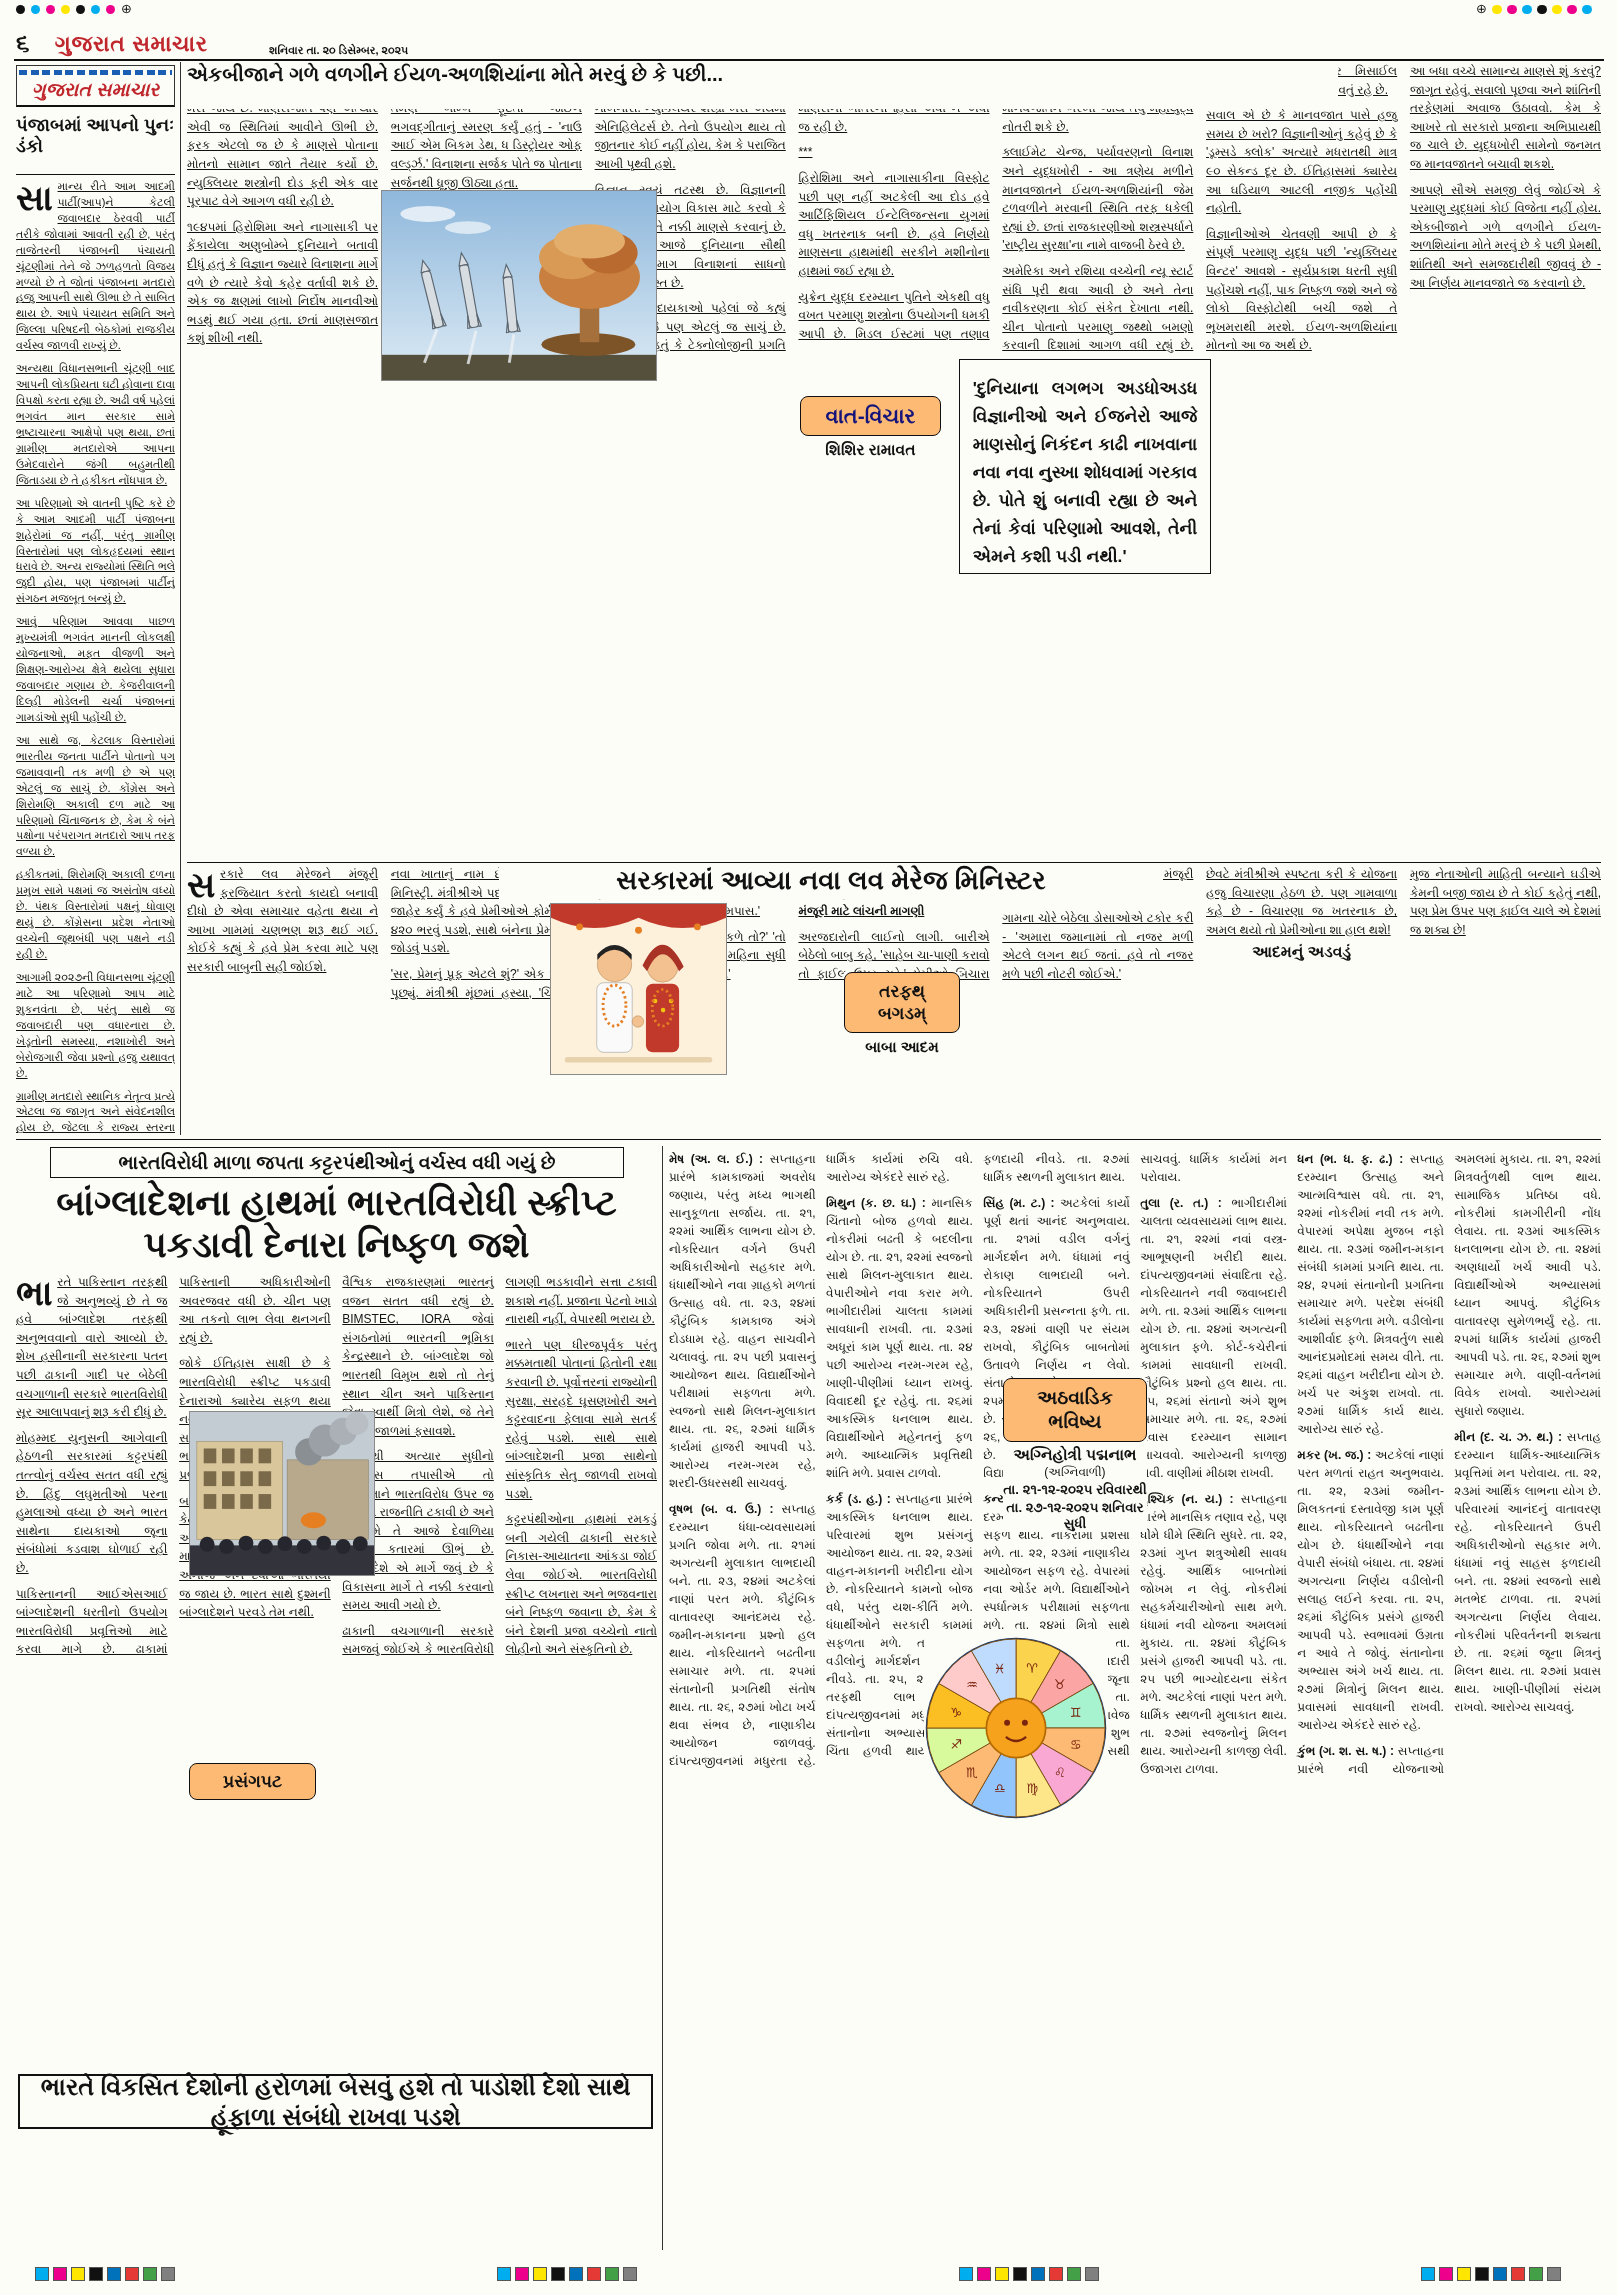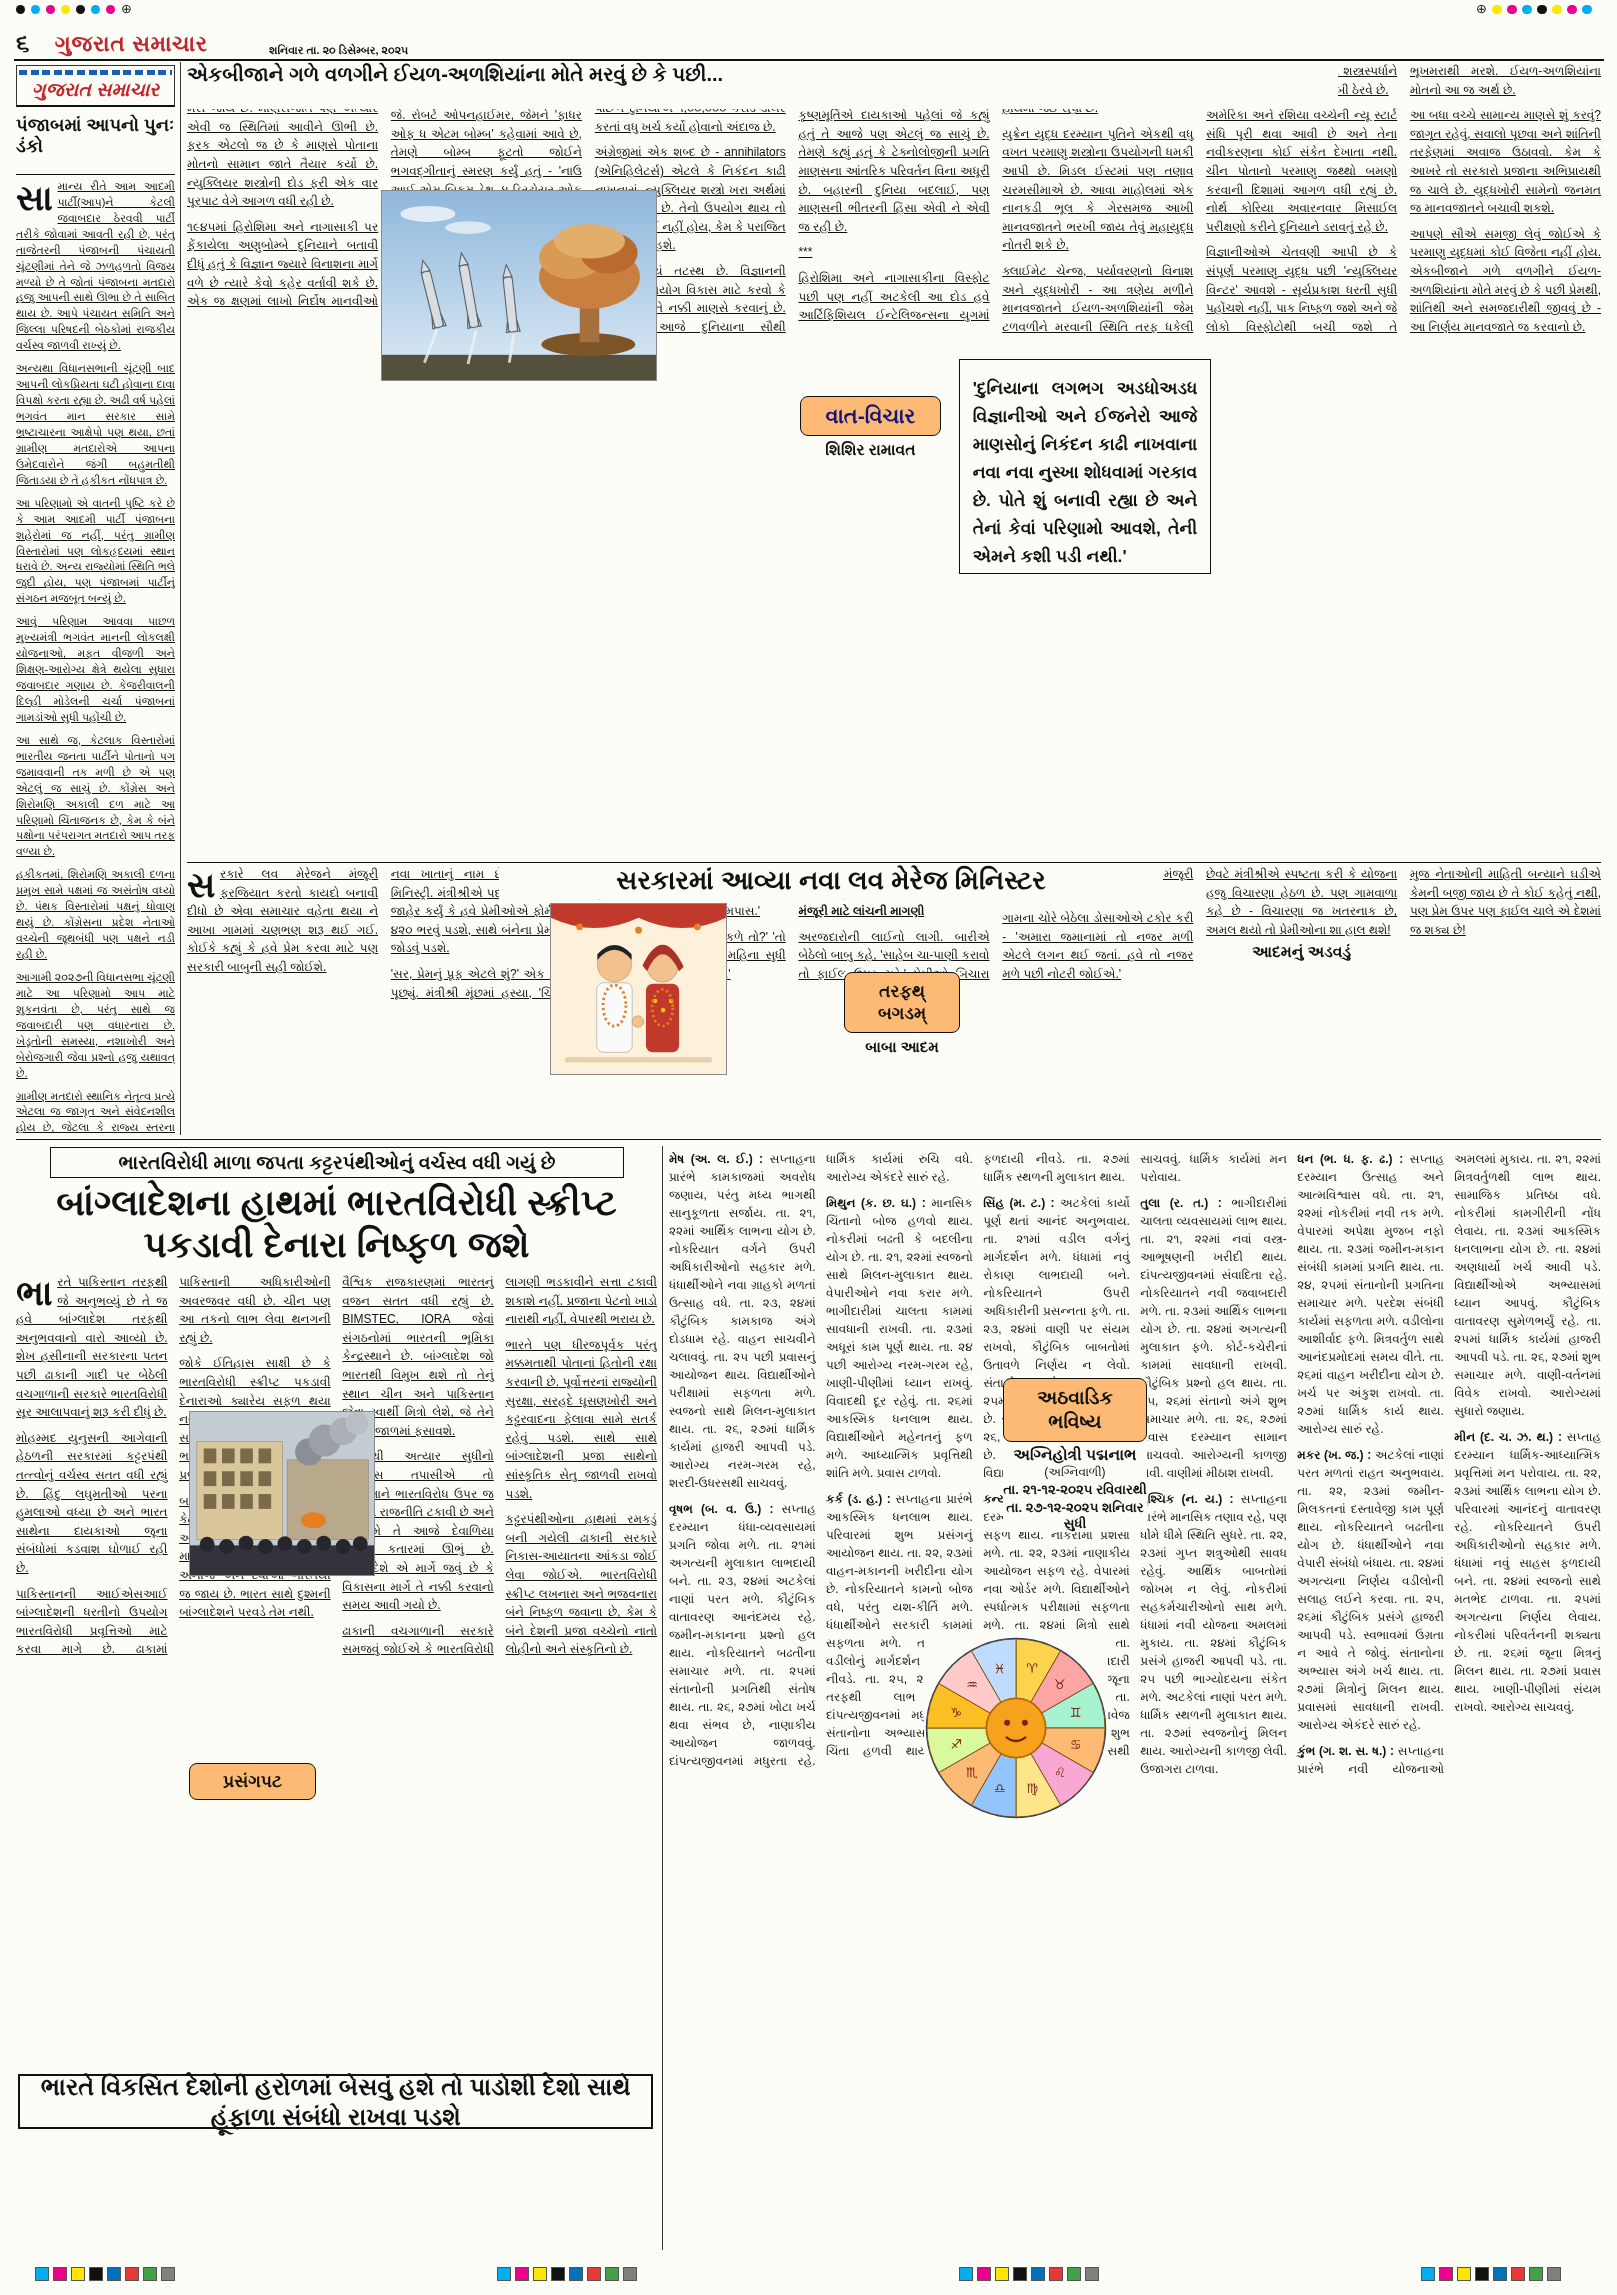--- a/index.html
+++ b/index.html
@@ -150,20 +150,21 @@
           <p class="para">***</p>
           <p class="para">આજે વિશ્વમાં કુલ ૧૨,૧૦૦ કરતાં વધુ ન્યુક્લિયર વેપન્સ છે. રશિયા પાસે સૌથી વધુ, પછી અમેરિકા, ચીન, ફ્રાન્સ, બ્રિટન, પાકિસ્તાન, ભારત, ઈઝરાયલ અને નોર્થ કોરિયા. ૨૦૨૫માં ન્યુક્લિયર શસ્ત્રો પાછળ દુનિયાએ ૧,૦૦,૦૦૦ કરોડ ડોલર કરતાં વધુ ખર્ચ કર્યો હોવાનો અંદાજ છે.</p>
           <p class="para">અંગ્રેજીમાં એક શબ્દ છે - annihilators (એનિહિલેટર્સ) એટલે કે નિકંદન કાઢી નાખનારાં. ન્યુક્લિયર શસ્ત્રો ખરા અર્થમાં એનિહિલેટર્સ છે. તેનો ઉપયોગ થાય તો જીતનાર કોઈ નહીં હોય, કેમ કે પરાજિત આખી પૃથ્વી હશે.</p>
           <p class="para">વિજ્ઞાન સ્વયં તટસ્થ છે. વિજ્ઞાનની તાકાતનો ઉપયોગ વિકાસ માટે કરવો કે વિનાશ માટે તે નક્કી માણસે કરવાનું છે. કમનસીબે આજે દુનિયાના સૌથી તેજસ્વી દિમાગ વિનાશનાં સાધનો શોધવામાં વ્યસ્ત છે.</p>
           <p class="para">કૃષ્ણમૂર્તિએ દાયકાઓ પહેલાં જે કહ્યું હતું તે આજે પણ એટલું જ સાચું છે. તેમણે કહ્યું હતું કે ટેક્નોલોજીની પ્રગતિ માણસના આંતરિક પરિવર્તન વિના અધૂરી છે. બહારની દુનિયા બદલાઈ, પણ માણસની ભીતરની હિંસા એવી ને એવી જ રહી છે.</p>
           <p class="para">***</p>
           <p class="para">હિરોશિમા અને નાગાસાકીના વિસ્ફોટ પછી પણ નહીં અટકેલી આ દોડ હવે આર્ટિફિશિયલ ઈન્ટેલિજન્સના યુગમાં વધુ ખતરનાક બની છે. હવે નિર્ણયો માણસના હાથમાંથી સરકીને મશીનોના હાથમાં જઈ રહ્યા છે.</p>
           <p class="para">યુક્રેન યુદ્ધ દરમ્યાન પુતિને એકથી વધુ વખત પરમાણુ શસ્ત્રોના ઉપયોગની ધમકી આપી છે. મિડલ ઈસ્ટમાં પણ તણાવ ચરમસીમાએ છે. આવા માહોલમાં એક નાનકડી ભૂલ કે ગેરસમજ આખી માનવજાતને ભરખી જાય તેવું મહાયુદ્ધ નોતરી શકે છે.</p>
           <p class="para">ક્લાઈમેટ ચેન્જ, પર્યાવરણનો વિનાશ અને યુદ્ધખોરી - આ ત્રણેય મળીને માનવજાતને ઈયળ-અળશિયાંની જેમ ટળવળીને મરવાની સ્થિતિ તરફ ધકેલી રહ્યાં છે. છતાં રાજકારણીઓ શસ્ત્રસ્પર્ધાને 'રાષ્ટ્રીય સુરક્ષા'ના નામે વાજબી ઠેરવે છે.</p>
           <p class="para">અમેરિકા અને રશિયા વચ્ચેની ન્યૂ સ્ટાર્ટ સંધિ પૂરી થવા આવી છે અને તેના નવીકરણના કોઈ સંકેત દેખાતા નથી. ચીન પોતાનો પરમાણુ જથ્થો બમણો કરવાની દિશામાં આગળ વધી રહ્યું છે. નોર્થ કોરિયા અવારનવાર મિસાઈલ પરીક્ષણો કરીને દુનિયાને ડરાવતું રહે છે.</p>
+          <p class="para">સવાલ એ છે કે માનવજાત પાસે હજુ સમય છે ખરો? વિજ્ઞાનીઓનું કહેવું છે કે 'ડૂમ્સડે ક્લોક' અત્યારે મધરાતથી માત્ર ૯૦ સેકન્ડ દૂર છે. ઈતિહાસમાં ક્યારેય આ ઘડિયાળ આટલી નજીક પહોંચી નહોતી.</p>
           <p class="para">વિજ્ઞાનીઓએ ચેતવણી આપી છે કે સંપૂર્ણ પરમાણુ યુદ્ધ પછી 'ન્યુક્લિયર વિન્ટર' આવશે - સૂર્યપ્રકાશ ધરતી સુધી પહોંચશે નહીં, પાક નિષ્ફળ જશે અને જે લોકો વિસ્ફોટોથી બચી જશે તે ભૂખમરાથી મરશે. ઈયળ-અળશિયાંના મોતનો આ જ અર્થ છે.</p>
           <p class="para">આ બધા વચ્ચે સામાન્ય માણસે શું કરવું? જાગૃત રહેવું, સવાલો પૂછવા અને શાંતિની તરફેણમાં અવાજ ઉઠાવવો. કેમ કે આખરે તો સરકારો પ્રજાના અભિપ્રાયથી જ ચાલે છે. યુદ્ધખોરી સામેનો જનમત જ માનવજાતને બચાવી શકશે.</p>
           <p class="para">આપણે સૌએ સમજી લેવું જોઈએ કે પરમાણુ યુદ્ધમાં કોઈ વિજેતા નહીં હોય. એકબીજાને ગળે વળગીને ઈયળ-અળશિયાંના મોતે મરવું છે કે પછી પ્રેમથી, શાંતિથી અને સમજદારીથી જીવવું છે - આ નિર્ણય માનવજાતે જ કરવાનો છે.</p>
         </div>
     </div>
     <h1 class="overlay lead-headline">એકબીજાને ગળે વળગીને ઈયળ-અળશિયાંના મોતે મરવું છે કે પછી...</h1>
 
     <figure class="photo" style="left:194px; top:128px; width:276px; height:191px;">
       <svg viewBox="0 0 478 330" preserveAspectRatio="none">
         <defs>

